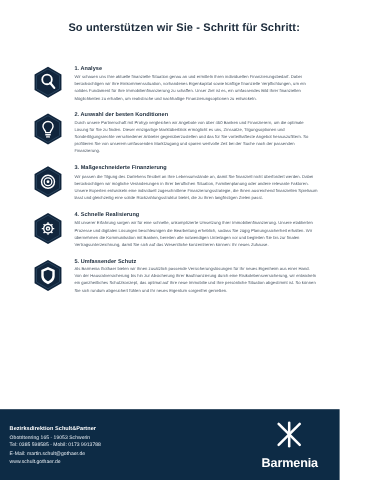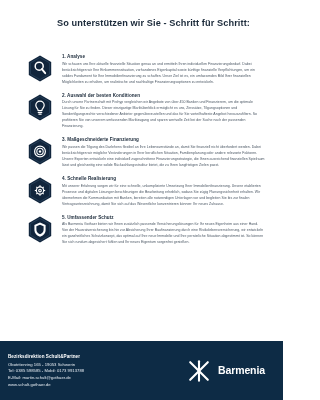--- a/index.html
+++ b/index.html
@@ -93,20 +93,21 @@
     font-size:4.2px;
     line-height:1.62;
     color:#e8eef4;
     letter-spacing:0.03px;
   }
   .logo{
     display:flex;
     align-items:center;
     gap:6px;
     padding-right:4px;
+    flex-direction:column;
   }
   .logo-text{
     font-size:10.5px;
     line-height:1.12;
     font-weight:bold;
     letter-spacing:-0.1px;
     color:#ffffff;
   }
 </style>
 </head>

